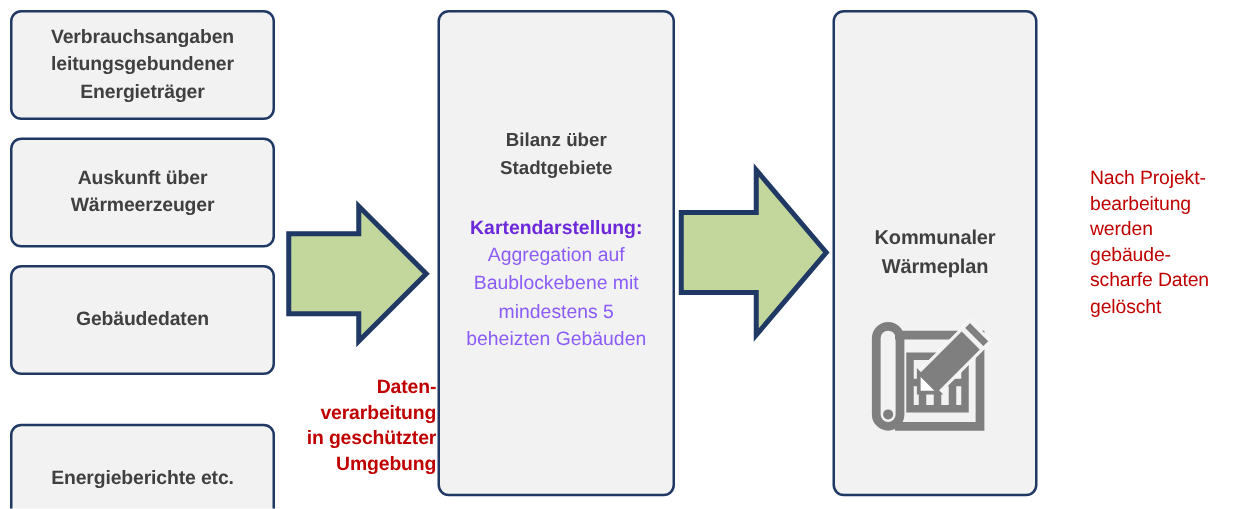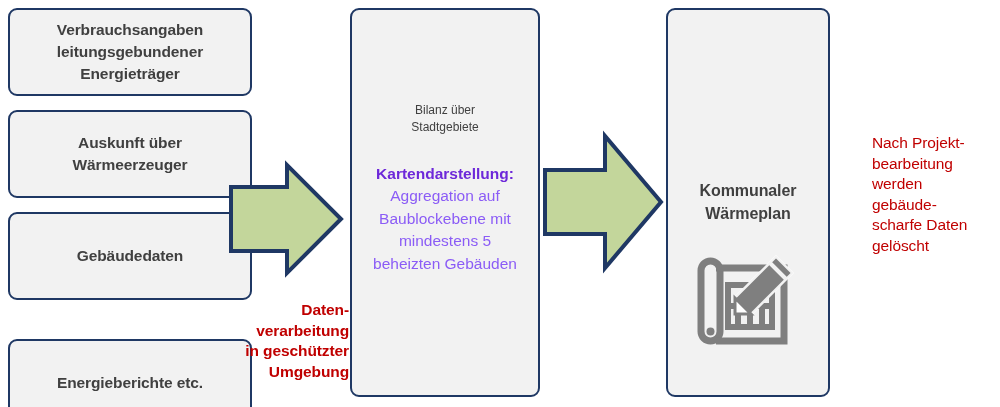--- a/index.html
+++ b/index.html
@@ -35,38 +35,38 @@
   .box-label {
     font-weight: bold;
     font-size: 15.5px;
     line-height: 1.42;
     letter-spacing: -0.1px;
     white-space: pre-line;
     padding: 0 8px;
   }
 
   
-  .input-box { left: 8px; width: 244px; }
+  .input-box { left: 8px; width: 212px; }
   #input-box-0 { top: 8px;   height: 88px;  }
   #input-box-1 { top: 110px; height: 88px;  }
   #input-box-2 { top: 212px; height: 88px;  }
   #input-box-3 { top: 312px; height: 88px; margin-top: 27px;  }
 
   
   #middle-box {
     left: 350px;
     top: 8px;
     width: 190px;
     height: 389px;
     justify-content: flex-start;
     padding-top: 92px;
   }
   .mid-head {
-    font-weight: normal;
-    font-size: 12px;
+    font-weight: bold;
+    font-size: 15px;
     line-height: 1.45;
     white-space: pre-line;
     color: #404040;
   }
   .mid-gap { height: 26px; }
   .mid-sub-title {
     font-weight: bold;
     font-size: 15.5px;
     line-height: 1.45;
     color: #6d28d9;

